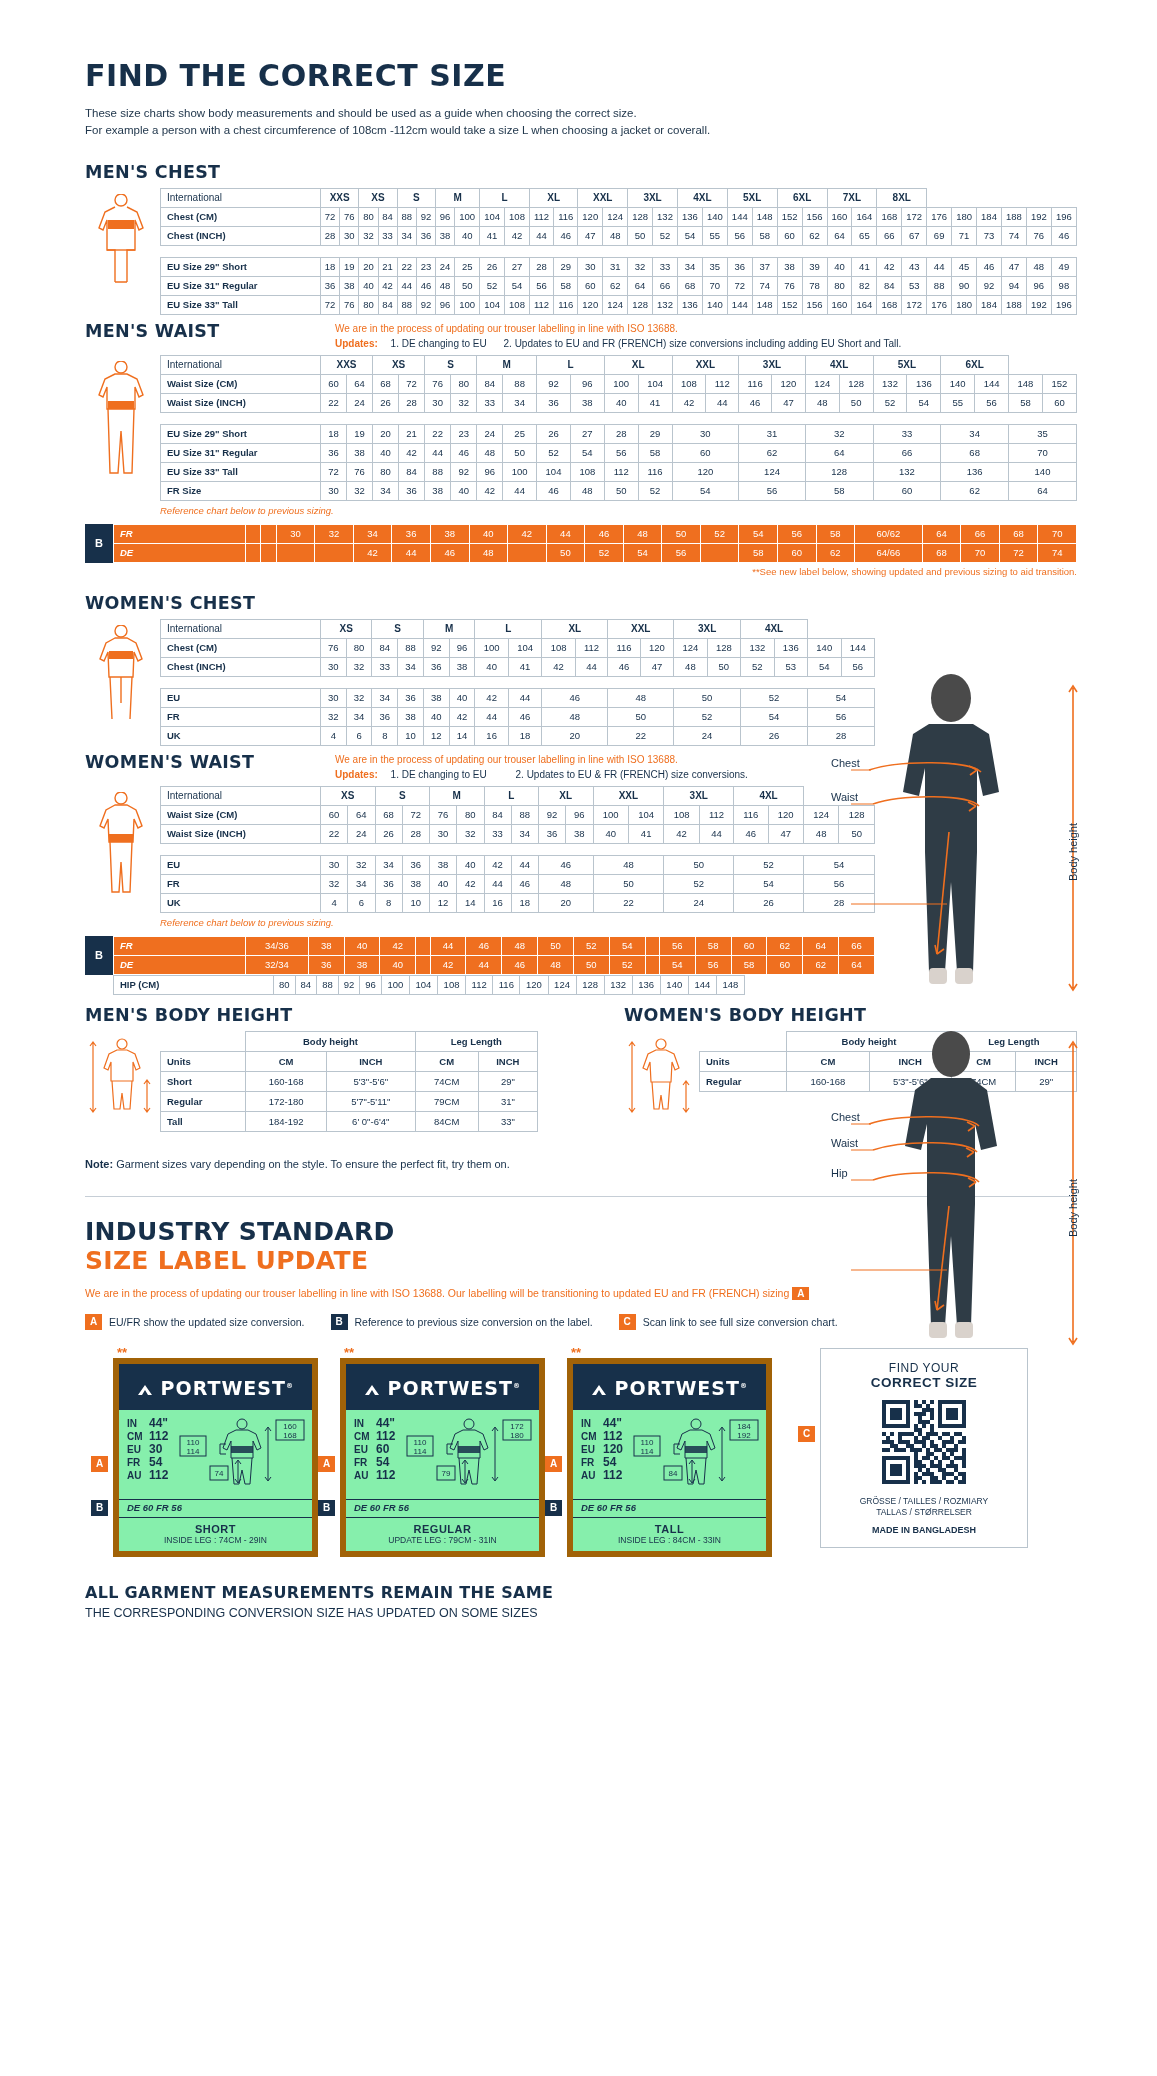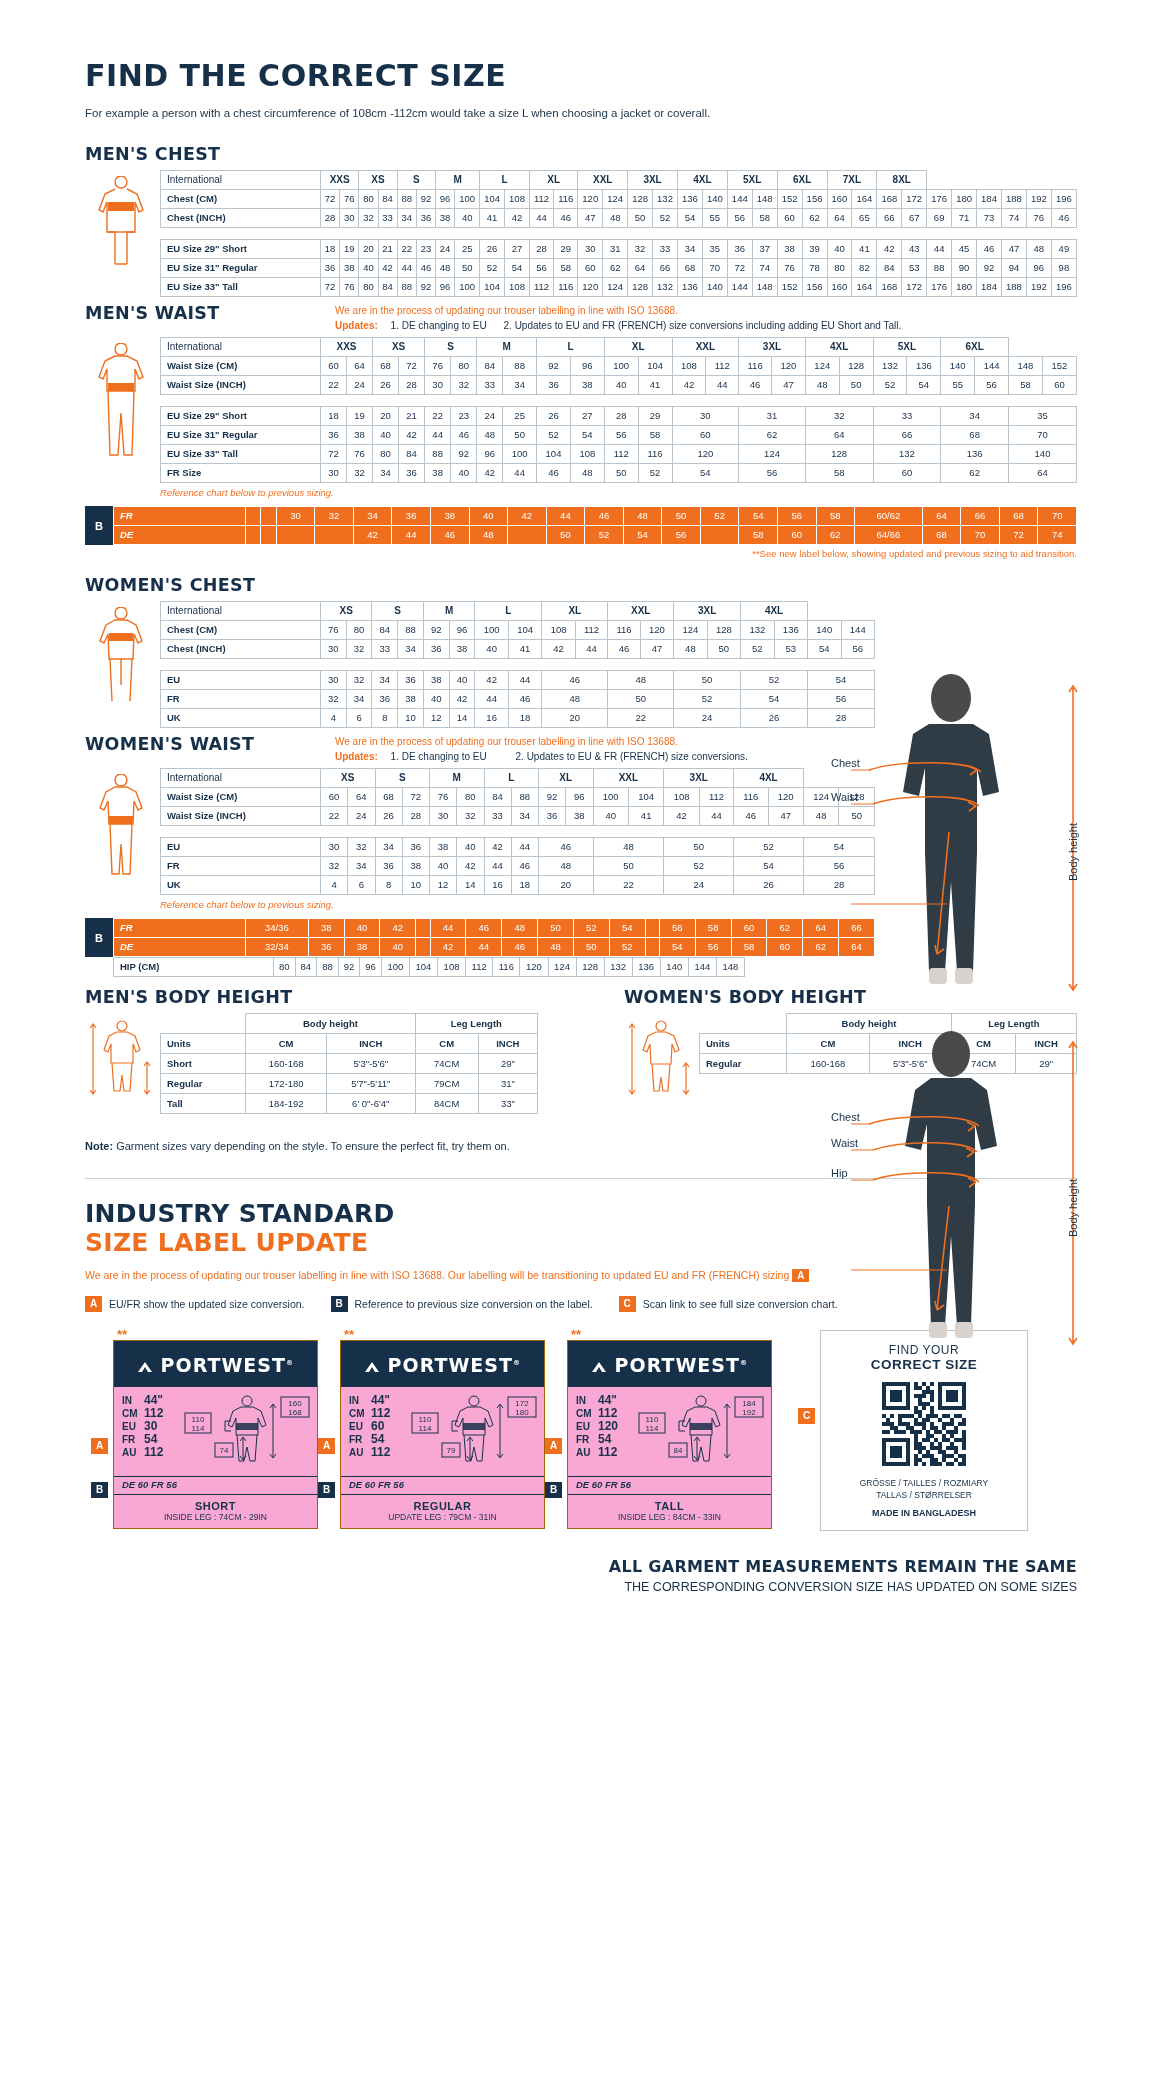--- a/index.html
+++ b/index.html
@@ -112,21 +112,21 @@
   }
   .legend{display:flex;gap:26px;font-size:10.5px;color:#17304a;margin-bottom:18px;align-items:center;}
   .legend .item{display:flex;align-items:center;gap:7px;}
   .bdg{display:inline-block;width:17px;height:16px;line-height:16px;text-align:center;color:#fff;font-weight:bold;font-size:10px;}
   .bdg.o{background:#ef6f1f;}
   .bdg.n{background:#17304a;}
 
   .labels-row{display:flex;gap:22px;align-items:flex-start;}
   .label-card{width:205px;position:relative;}
   .stars{color:#ef6f1f;font-size:13px;font-weight:bold;margin-left:4px;line-height:10px;}
-  .label-box{border:1px solid #a16207;background:#f9a8d4;}
+  .label-box{border:6px solid #a16207;background:#86efac;}
   .label-head{background:#17304a;color:#fff;text-align:center;padding:13px 0 11px 0;}
   .brand{font-family:"DejaVu Sans", sans-serif;font-weight:bold;font-size:19px;letter-spacing:1px;position:relative;display:inline-block;}
   .brand sup{font-size:7px;vertical-align:super;}
   .label-body{position:relative;padding:7px 8px 4px 8px;min-height:78px;}
   .sz-list{font-size:10px;line-height:12px;color:#17304a;font-weight:bold;}
   .sz-list span.k{display:inline-block;width:22px;}
   .sz-list span.v{font-weight:bold;}
   .sz-list .big{font-size:12px;}
   .de-line{font-size:9.5px;font-style:italic;font-weight:bold;color:#17304a;padding:2px 8px 4px 8px;border-top:1px solid #17304a;}
   .label-foot{border-top:1px solid #17304a;text-align:center;padding:5px 0 6px 0;}
@@ -135,34 +135,35 @@
   .sidebadge{position:absolute;left:-22px;width:17px;height:16px;line-height:16px;text-align:center;color:#fff;font-weight:bold;font-size:10px;background:#ef6f1f;}
   .sidebadge.b{background:#17304a;}
 
   .qr-card{width:190px;border:1px solid #b9c4cd;text-align:center;padding:12px 8px;position:relative;}
   .qr-title{font-size:12px;color:#17304a;letter-spacing:0.5px;}
   .qr-title b{display:block;font-size:13.5px;font-weight:bold;}
   .qr-img{width:84px;height:84px;margin:10px auto 8px auto;}
   .qr-sub{font-size:8.5px;color:#17304a;line-height:1.35;}
   .qr-made{font-size:9px;font-weight:bold;color:#17304a;margin-top:7px;}
 
-  .closing{text-align:right;margin-top:26px;}
+  .closing{text-align:left;margin-top:26px;}
   .closing .l1{font-size:16px;font-weight:bold;color:#17304a;letter-spacing:0.3px;font-family:"DejaVu Sans", sans-serif;}
   .closing .l2{font-size:12.5px;color:#17304a;margin-top:4px;}
 
   .fig-svg{display:block;}
 </style>
 </head>
 <body>
 
 <div class="page">
 <div class="inner">
 
   <h1 class="title">FIND THE CORRECT SIZE</h1>
   <div class="intro">
+    <div>These size charts show body measurements and should be used as a guide when choosing the correct size.</div>
     <div>For example a person with a chest circumference of 108cm -112cm would take a size L when choosing a jacket or coverall.</div>
   </div>
 
   <h2 class="section">MEN'S CHEST</h2>
   <div class="block">
     <div class="figure">
       <svg class="fig-svg" width="72" height="92" viewBox="0 0 72 92">
         <g stroke="#ef6f1f" stroke-width="1.4" fill="none">
           <path d="M30 6 a6 6 0 1 1 12 0 a6 6 0 1 1 -12 0"></path>
           <path d="M30 13 L20 18 L14 34 L18 36 L22 26 L22 56 L30 56 L30 88 M42 13 L52 18 L58 34 L54 36 L50 26 L50 56 L42 56 L42 88"></path>

